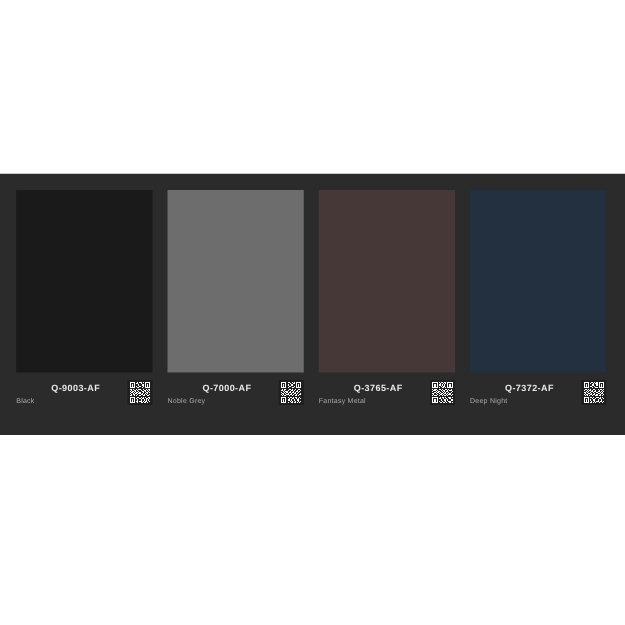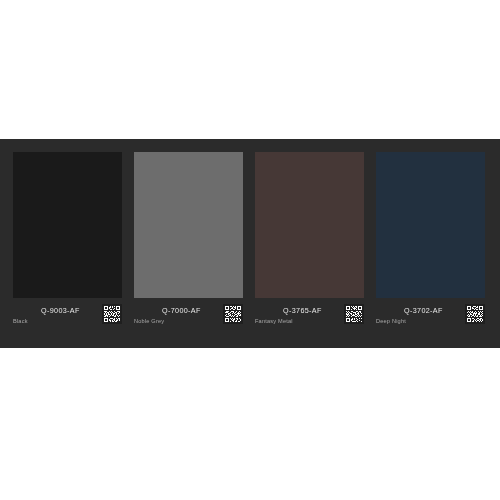--- a/index.html
+++ b/index.html
@@ -54,21 +54,21 @@
   .swatch-meta {
     position: relative;
     width: 109px;
     height: 37px;
     padding-top: 8px;
     box-sizing: border-box;
   }
 
   .swatch-code {
     font-size: 7.2px;
-    font-weight: normal;
+    font-weight: bold;
     color: #e8e8e8;
     letter-spacing: 0.35px;
     line-height: 9px;
     white-space: nowrap;
     padding-left: 28px;
   }
 
   .swatch-name {
     font-size: 5.6px;
     font-weight: normal;
@@ -482,21 +482,21 @@
                 <rect x="19" y="19" width="1" height="1"></rect>
             </g>
           </svg>
         </div>
       </div>
     </div>
 
     <div class="swatch-card">
       <div class="swatch-chip" style="background: rgb(34, 48, 63);"></div>
       <div class="swatch-meta">
-        <div class="swatch-code" style="color: rgb(232, 232, 232);">Q-3702-AF</div>
+        <div class="swatch-code" style="color: rgb(232, 232, 232);">Q-7372-AF</div>
         <div class="swatch-name" style="color: rgb(168, 168, 168);">Deep Night</div>
         <div class="qr-code">
           <svg viewBox="0 0 21 21" xmlns="http://www.w3.org/2000/svg" shape-rendering="crispEdges">
             <rect width="21" height="21" fill="#1f1f1f"></rect>
             <g fill="#ffffff">
               <rect x="1" y="1" width="5" height="1"></rect>
                 <rect x="1" y="2" width="1" height="1"></rect>
                 <rect x="5" y="2" width="1" height="1"></rect>
               <rect x="1" y="3" width="1" height="1"></rect>
                 <rect x="3" y="3" width="1" height="1"></rect>

